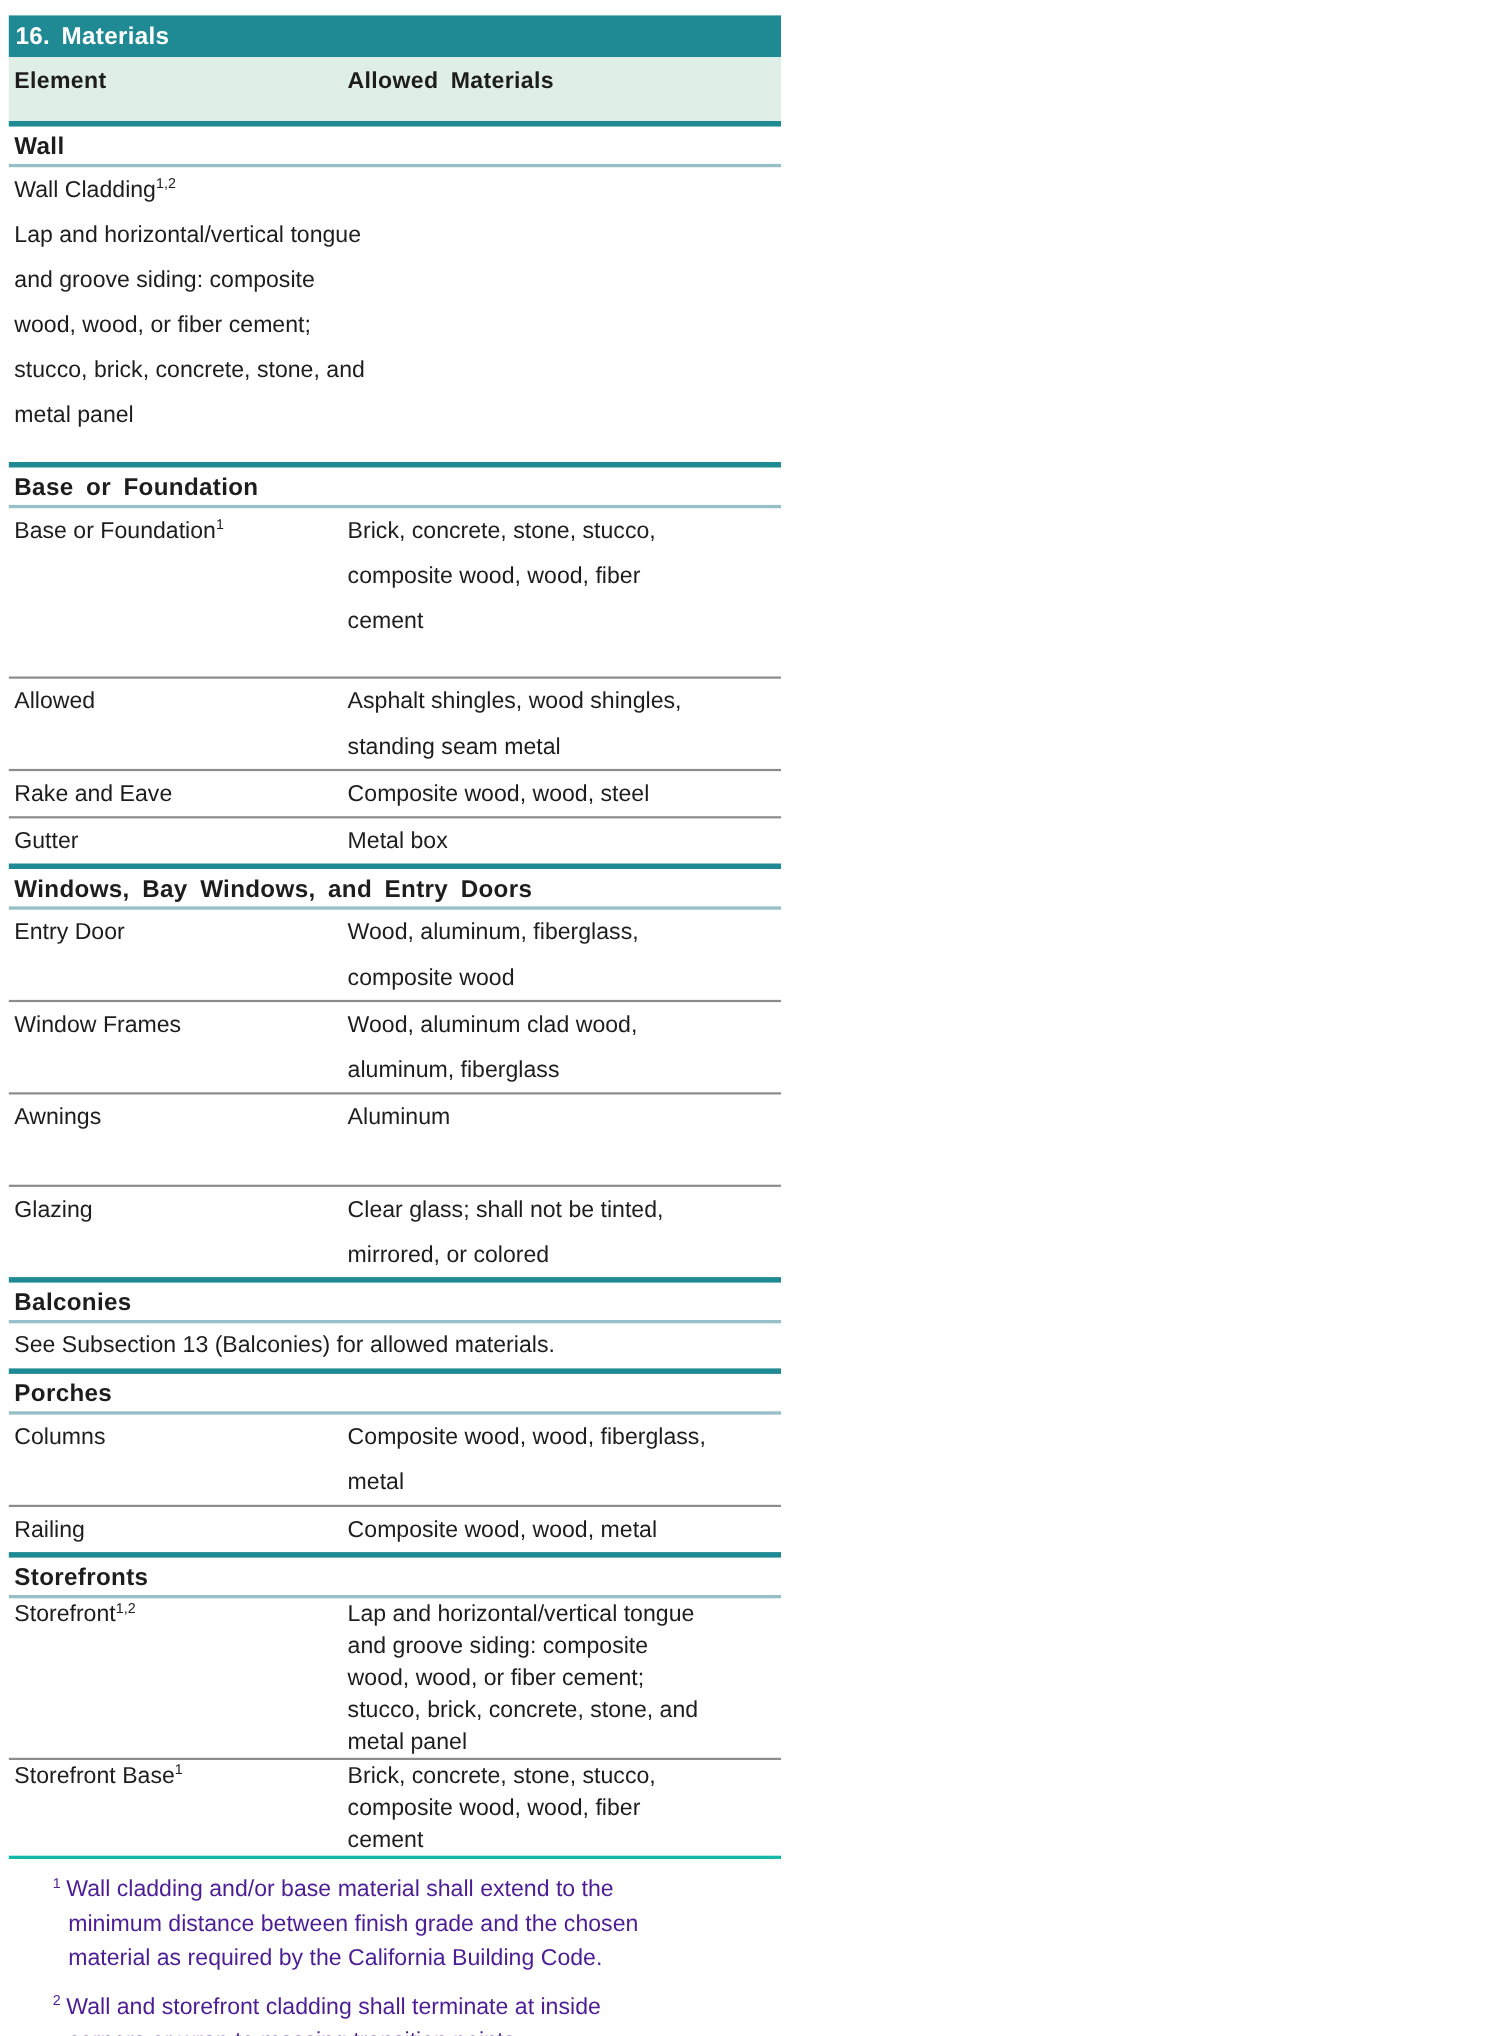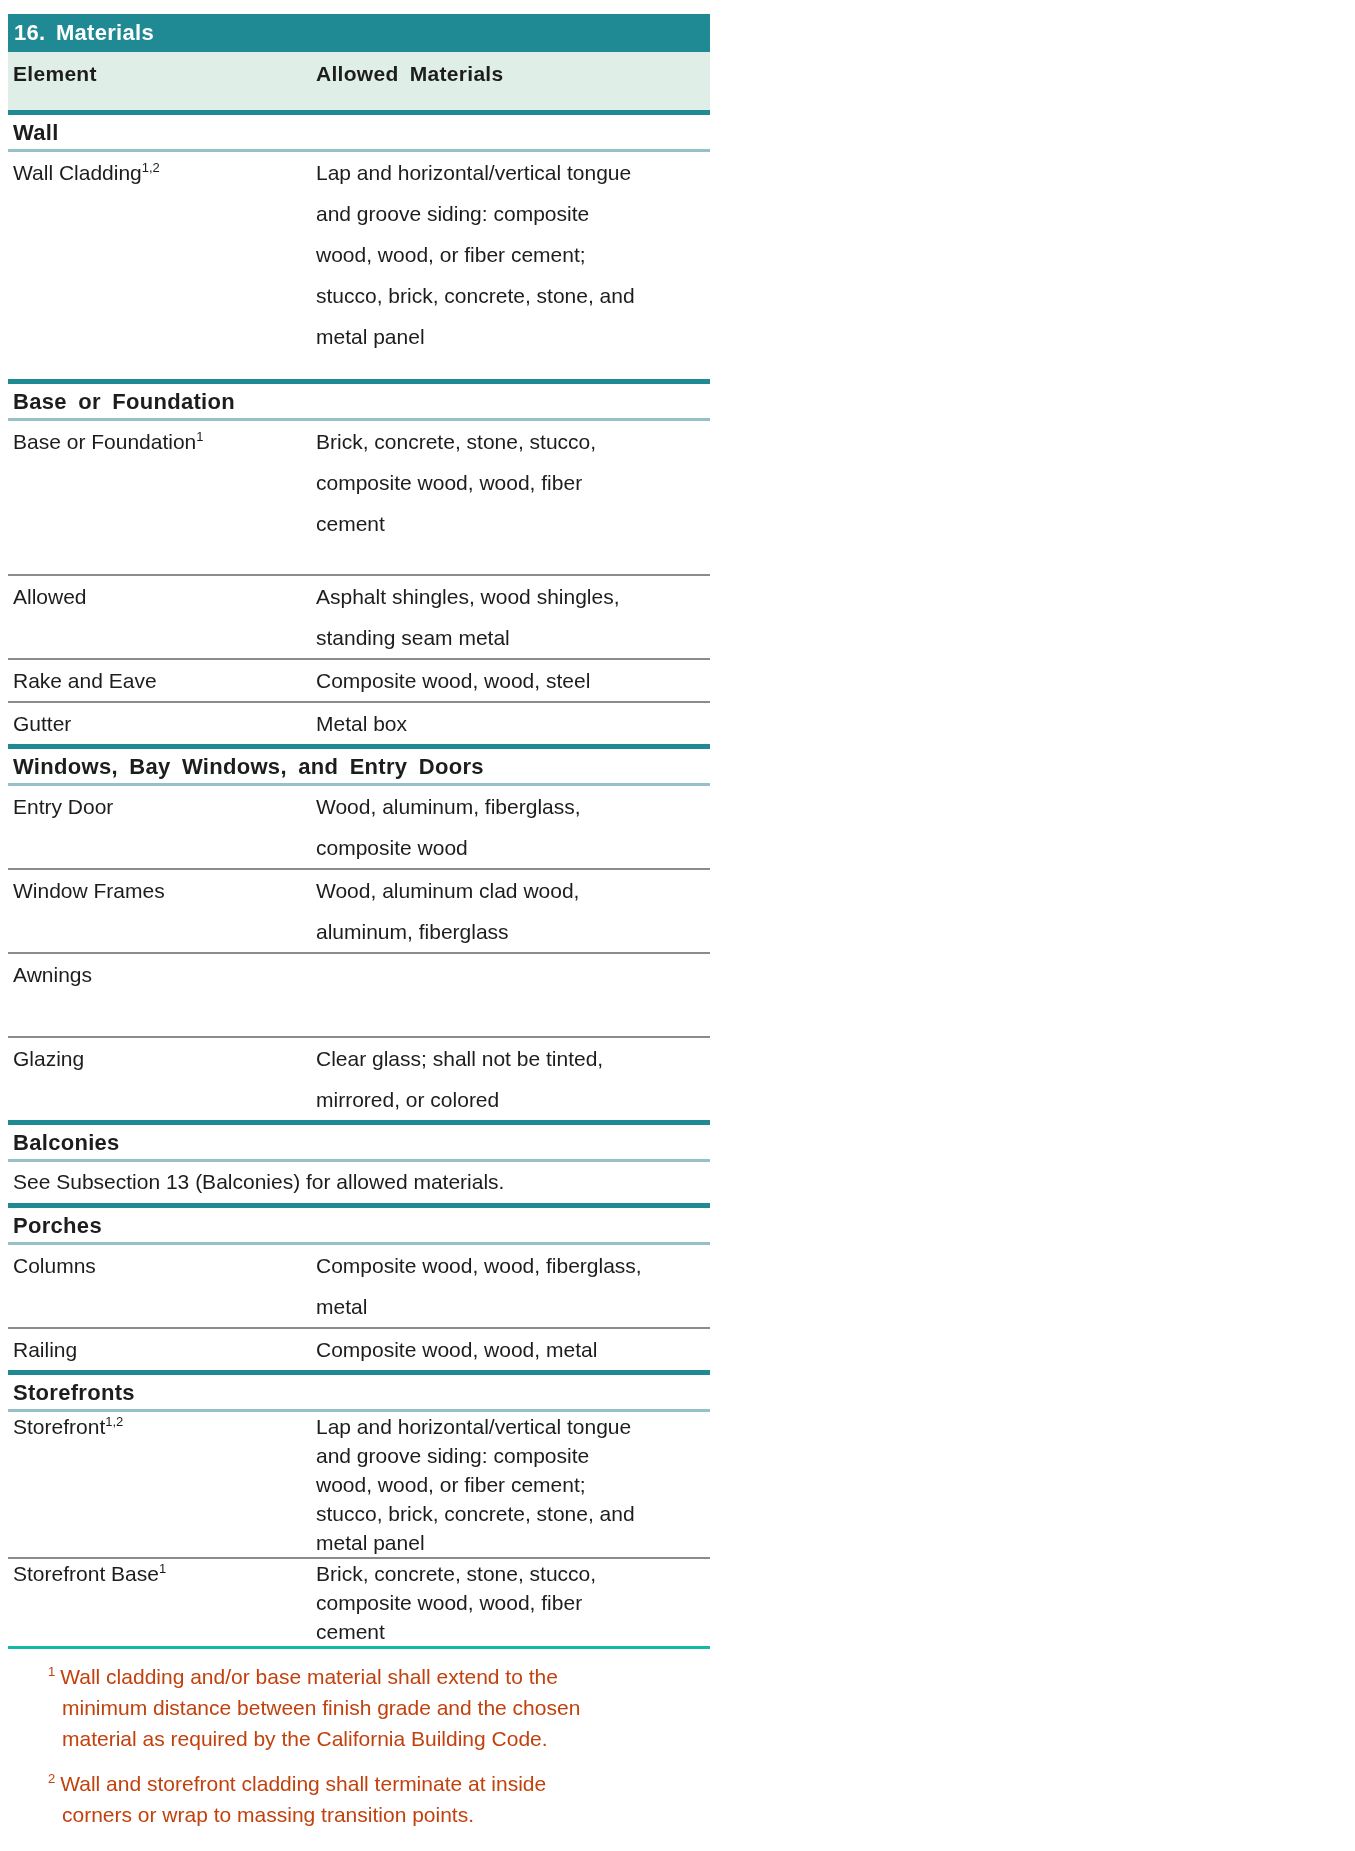--- a/index.html
+++ b/index.html
@@ -50,37 +50,37 @@
 
   .row{display:flex;padding-left:5px;}
   .row + .row{border-top:2px solid var(--grayline);}
   .note-row{padding:6px 0 8px 5px;font-size:21px;line-height:27px;}
 
   .c1{width:303px;flex:none;font-size:21px;}
   .c2{flex:1;font-size:21px;padding-right:6px;}
   .loose .c1,.loose .c2{line-height:41px;}
   .tight .c1,.tight .c2{line-height:29px;}
   .pre{white-space:pre-line;}
-  .pb22{padding-bottom:22px;}
+  .pb22{padding-bottom:22px;flex-direction:column;}
   .pb30{padding-bottom:30px;}
   .minh82{min-height:82px;}
 
   sup.mark{
     font-size:13px;
     vertical-align:super;
     line-height:0;
     letter-spacing:0;
   }
 
   
   .footnotes{margin-top:12px;}
   .footnote{
     font-size:21px;line-height:31px;
     padding-left:54px;text-indent:-14px;
-    color:#c2410c;
+    color:#4c1d95;
   }
   .footnote + .footnote{margin-top:14px;}
   .footnote sup.mark{margin-right:5px;}
   .fn-text{white-space:pre-line;}
 </style>
 </head>
 <body>
 
 <div class="page">
   <div class="content">
@@ -134,20 +134,21 @@
         <div class="c2 pre">Wood, aluminum, fiberglass,
 composite wood</div>
       </div>
       <div class="row loose">
         <div class="c1"><span>Window Frames</span></div>
         <div class="c2 pre">Wood, aluminum clad wood,
 aluminum, fiberglass</div>
       </div>
       <div class="row loose minh82">
         <div class="c1"><span>Awnings</span></div>
+        <div class="c2 pre">Aluminum</div>
       </div>
       <div class="row loose">
         <div class="c1"><span>Glazing</span></div>
         <div class="c2 pre">Clear glass; shall not be tinted,
 mirrored, or colored</div>
       </div>
 
       <div class="sec-h">Balconies</div>
       <div class="note-row">See Subsection 13 (Balconies) for allowed materials.</div>
 

